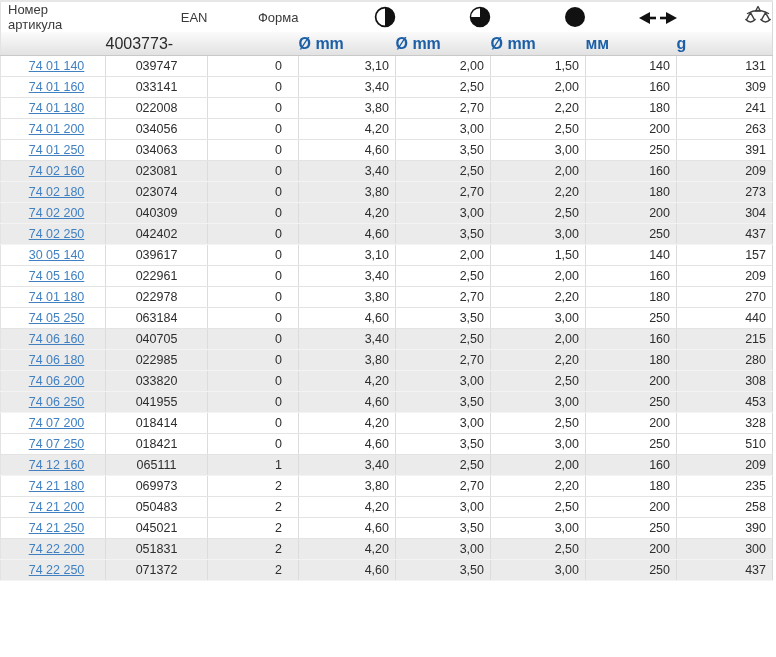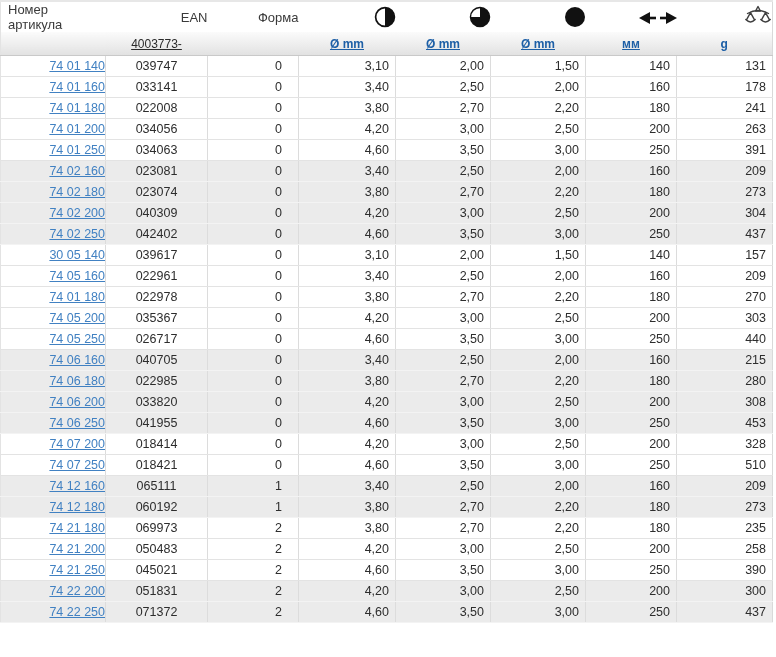--- a/index.html
+++ b/index.html
@@ -27,36 +27,36 @@
   tr.h1 th{
     height:29px;background:#ffffff;color:#3a3a3a;
     font-size:13px;text-align:right;vertical-align:middle;padding:0;
   }
   tr.h1 th.left{text-align:left;padding-left:7px;}
   tr.h1 svg{vertical-align:middle;}
   tr.h2 th{
     height:23px;
     background:linear-gradient(#fbfbfb,#e2e2e2);
     border-bottom:1px solid #c9c9c9;
-    font-size:12px;color:#2b2b2b;text-align:center;vertical-align:middle;padding:0;text-decoration:underline;
+    font-size:16px;color:#2b2b2b;text-align:left;vertical-align:middle;padding:0;
   }
   tr.h2 th.unit{color:var(--unit-blue,#1d5fa6);font-weight:bold;}
 
   tbody td{
     height:20px;
     font-size:12.5px;color:#2d2d2d;
     border-bottom:1px solid #e3e3e3;
     border-left:1px solid #dcdcdc;
     vertical-align:middle;
     padding:0 6px 0 0;
     text-align:right;
     white-space:nowrap;
     overflow:hidden;
   }
-  tbody td.c0{border-left:none;text-align:right;padding:0 0 0 7px;}
+  tbody td.c0{border-left:none;text-align:center;padding:0 0 0 7px;}
   tbody td.c1{text-align:center;padding:0;}
   tbody td.c2{padding-right:16px;}
   tbody tr.shaded td{background:var(--row-shaded,#ebebeb);border-bottom:1px solid #f3f3f3;}
   tbody a{
     color:var(--link-blue,#4181c2);
     text-decoration:underline;
     cursor:pointer;
   }
 </style>
 </head>
@@ -138,21 +138,21 @@
           <td class="c7">131</td>
         </tr>
         <tr class="">
           <td class="c0"><a href="#">74 01 160</a></td>
           <td class="c1">033141</td>
           <td class="c2">0</td>
           <td class="c3">3,40</td>
           <td class="c4">2,50</td>
           <td class="c5">2,00</td>
           <td class="c6">160</td>
-          <td class="c7">178</td>
+          <td class="c7">309</td>
         </tr>
         <tr class="">
           <td class="c0"><a href="#">74 01 180</a></td>
           <td class="c1">022008</td>
           <td class="c2">0</td>
           <td class="c3">3,80</td>
           <td class="c4">2,70</td>
           <td class="c5">2,20</td>
           <td class="c6">180</td>
           <td class="c7">241</td>
@@ -241,32 +241,22 @@
           <td class="c0"><a href="#">74 01 180</a></td>
           <td class="c1">022978</td>
           <td class="c2">0</td>
           <td class="c3">3,80</td>
           <td class="c4">2,70</td>
           <td class="c5">2,20</td>
           <td class="c6">180</td>
           <td class="c7">270</td>
         </tr>
         <tr class="">
-          <td class="c0"><a href="#">74 05 200</a></td>
-          <td class="c1">035367</td>
-          <td class="c2">0</td>
-          <td class="c3">4,20</td>
-          <td class="c4">3,00</td>
-          <td class="c5">2,50</td>
-          <td class="c6">200</td>
-          <td class="c7">303</td>
-        </tr>
-        <tr class="">
           <td class="c0"><a href="#">74 05 250</a></td>
-          <td class="c1">026717</td>
+          <td class="c1">063184</td>
           <td class="c2">0</td>
           <td class="c3">4,60</td>
           <td class="c4">3,50</td>
           <td class="c5">3,00</td>
           <td class="c6">250</td>
           <td class="c7">440</td>
         </tr>
         <tr class="shaded">
           <td class="c0"><a href="#">74 06 160</a></td>
           <td class="c1">040705</td>
@@ -329,30 +319,20 @@
         </tr>
         <tr class="shaded">
           <td class="c0"><a href="#">74 12 160</a></td>
           <td class="c1">065111</td>
           <td class="c2">1</td>
           <td class="c3">3,40</td>
           <td class="c4">2,50</td>
           <td class="c5">2,00</td>
           <td class="c6">160</td>
           <td class="c7">209</td>
-        </tr>
-        <tr class="shaded">
-          <td class="c0"><a href="#">74 12 180</a></td>
-          <td class="c1">060192</td>
-          <td class="c2">1</td>
-          <td class="c3">3,80</td>
-          <td class="c4">2,70</td>
-          <td class="c5">2,20</td>
-          <td class="c6">180</td>
-          <td class="c7">273</td>
         </tr>
         <tr class="">
           <td class="c0"><a href="#">74 21 180</a></td>
           <td class="c1">069973</td>
           <td class="c2">2</td>
           <td class="c3">3,80</td>
           <td class="c4">2,70</td>
           <td class="c5">2,20</td>
           <td class="c6">180</td>
           <td class="c7">235</td>

